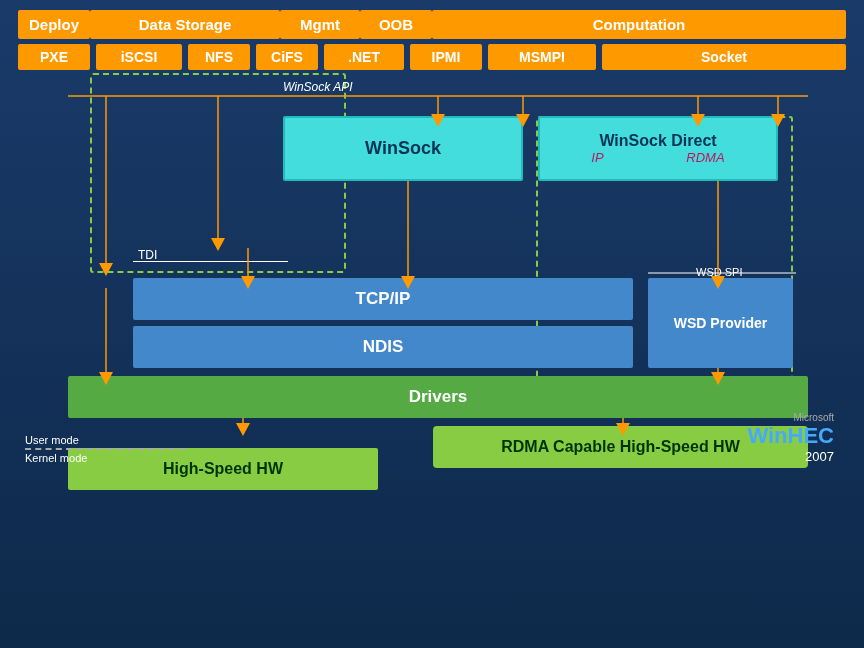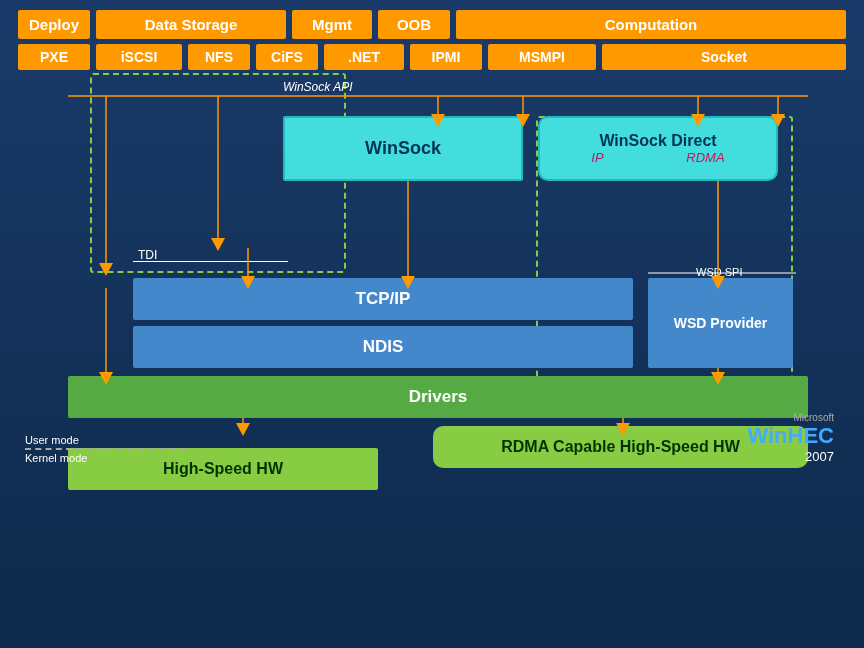--- a/index.html
+++ b/index.html
@@ -22,21 +22,20 @@
       font-size: 42px;
       font-weight: bold;
       color: #f90;
       text-shadow: 3px 3px 6px rgba(0,0,0,0.7);
       font-style: italic;
       letter-spacing: 1px;
       margin-bottom: 14px;
     }
     .top-row {
       display: flex;
-      gap: 6px;
       margin-bottom: 5px;
       align-items: flex-end;
     }
     .header-box {
       background: #f90;
       color: white;
       font-weight: bold;
       font-size: 15px;
       padding: 6px 10px;
       text-align: center;
@@ -110,21 +109,21 @@
 
     
     .winsock-direct-block {
       position: absolute;
       top: 38px;
       left: 520px;
       width: 240px;
       height: 65px;
       background: #4dd;
       border: 2px solid #2bb;
-      border-radius: 10px;
+      border-radius: 2px;
       display: flex;
       flex-direction: column;
       align-items: center;
       justify-content: center;
     }
     .wsd-title {
       font-size: 16px;
       font-weight: bold;
       color: #003355;
     }
@@ -258,21 +257,21 @@
       left: 415px;
       width: 375px;
       height: 42px;
       background: #88cc44;
       display: flex;
       align-items: center;
       justify-content: center;
       font-size: 16px;
       font-weight: bold;
       color: #003300;
-      border-radius: 10px;
+      border-radius: 4px;
     }
 
     
     .dashed-box-datastorage {
       position: absolute;
       top: -5px;
       left: 72px;
       width: 256px;
       height: 200px;
       border: 2px dashed #88cc44;

